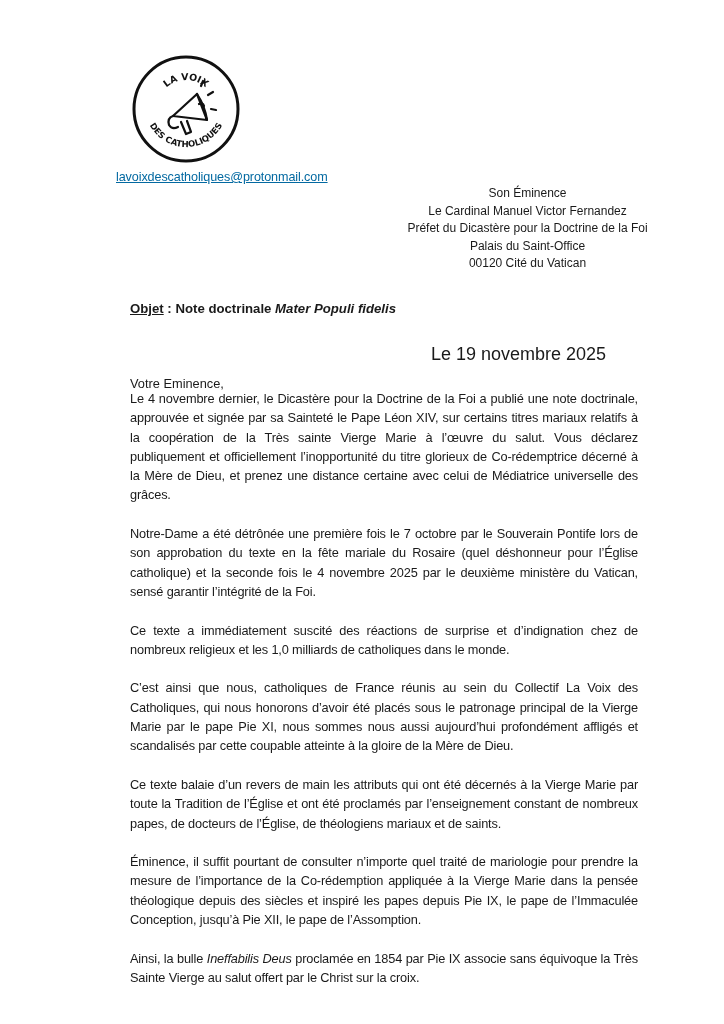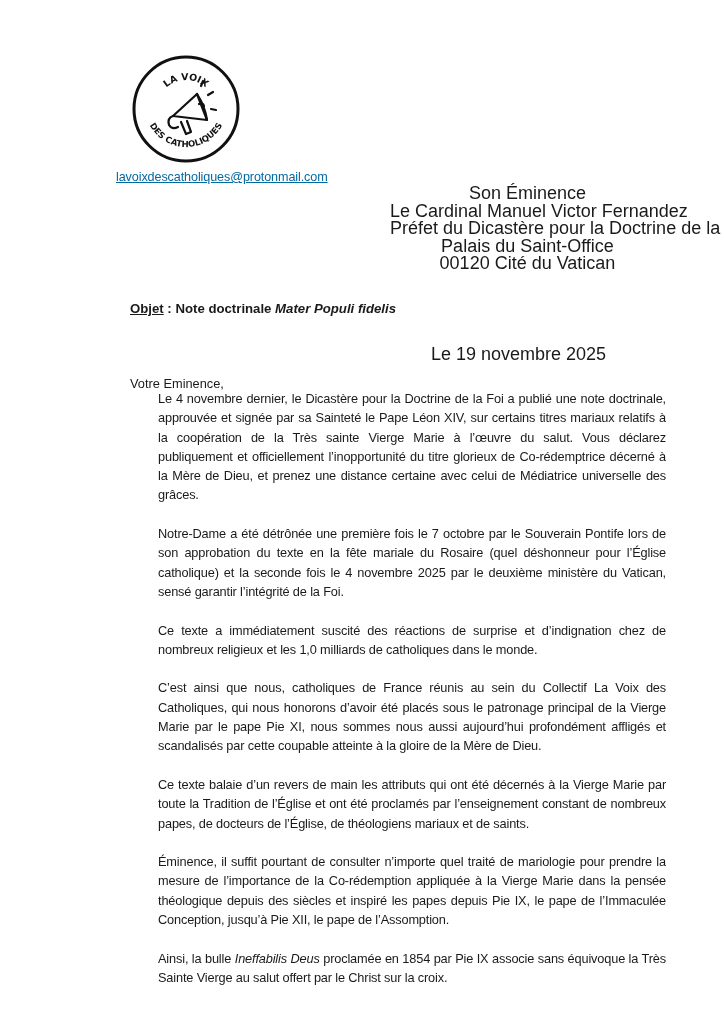--- a/index.html
+++ b/index.html
@@ -31,21 +31,21 @@
       color: #2e5fa8;
       text-decoration: underline;
       letter-spacing: -0.1px;
     }
     .recipient {
       position: absolute;
       left: 390px;
       top: 185px;
       width: 275px;
       text-align: center;
-      font-size: 18px;
+      font-size: 12px;
       line-height: 17.6px;
     }
     .recipient div { white-space: nowrap; }
     .subject {
       position: absolute;
       left: 130px;
       top: 301px;
       font-size: 13.2px;
       font-weight: bold;
       white-space: nowrap;
@@ -69,21 +69,20 @@
     }
     .body {
       position: absolute;
       left: 130px;
       top: 389px;
       width: 508px;
       font-size: 12.75px;
       line-height: 19.3px;
       text-align: justify;
       letter-spacing: -0.15px;
-      margin-left: 28px;
     }
     .body p {
       margin: 0 0 19.3px 0;
     }
     .body em { font-style: italic; }
   </style>
 </head>
 <body>
 
 <div class="logo">

